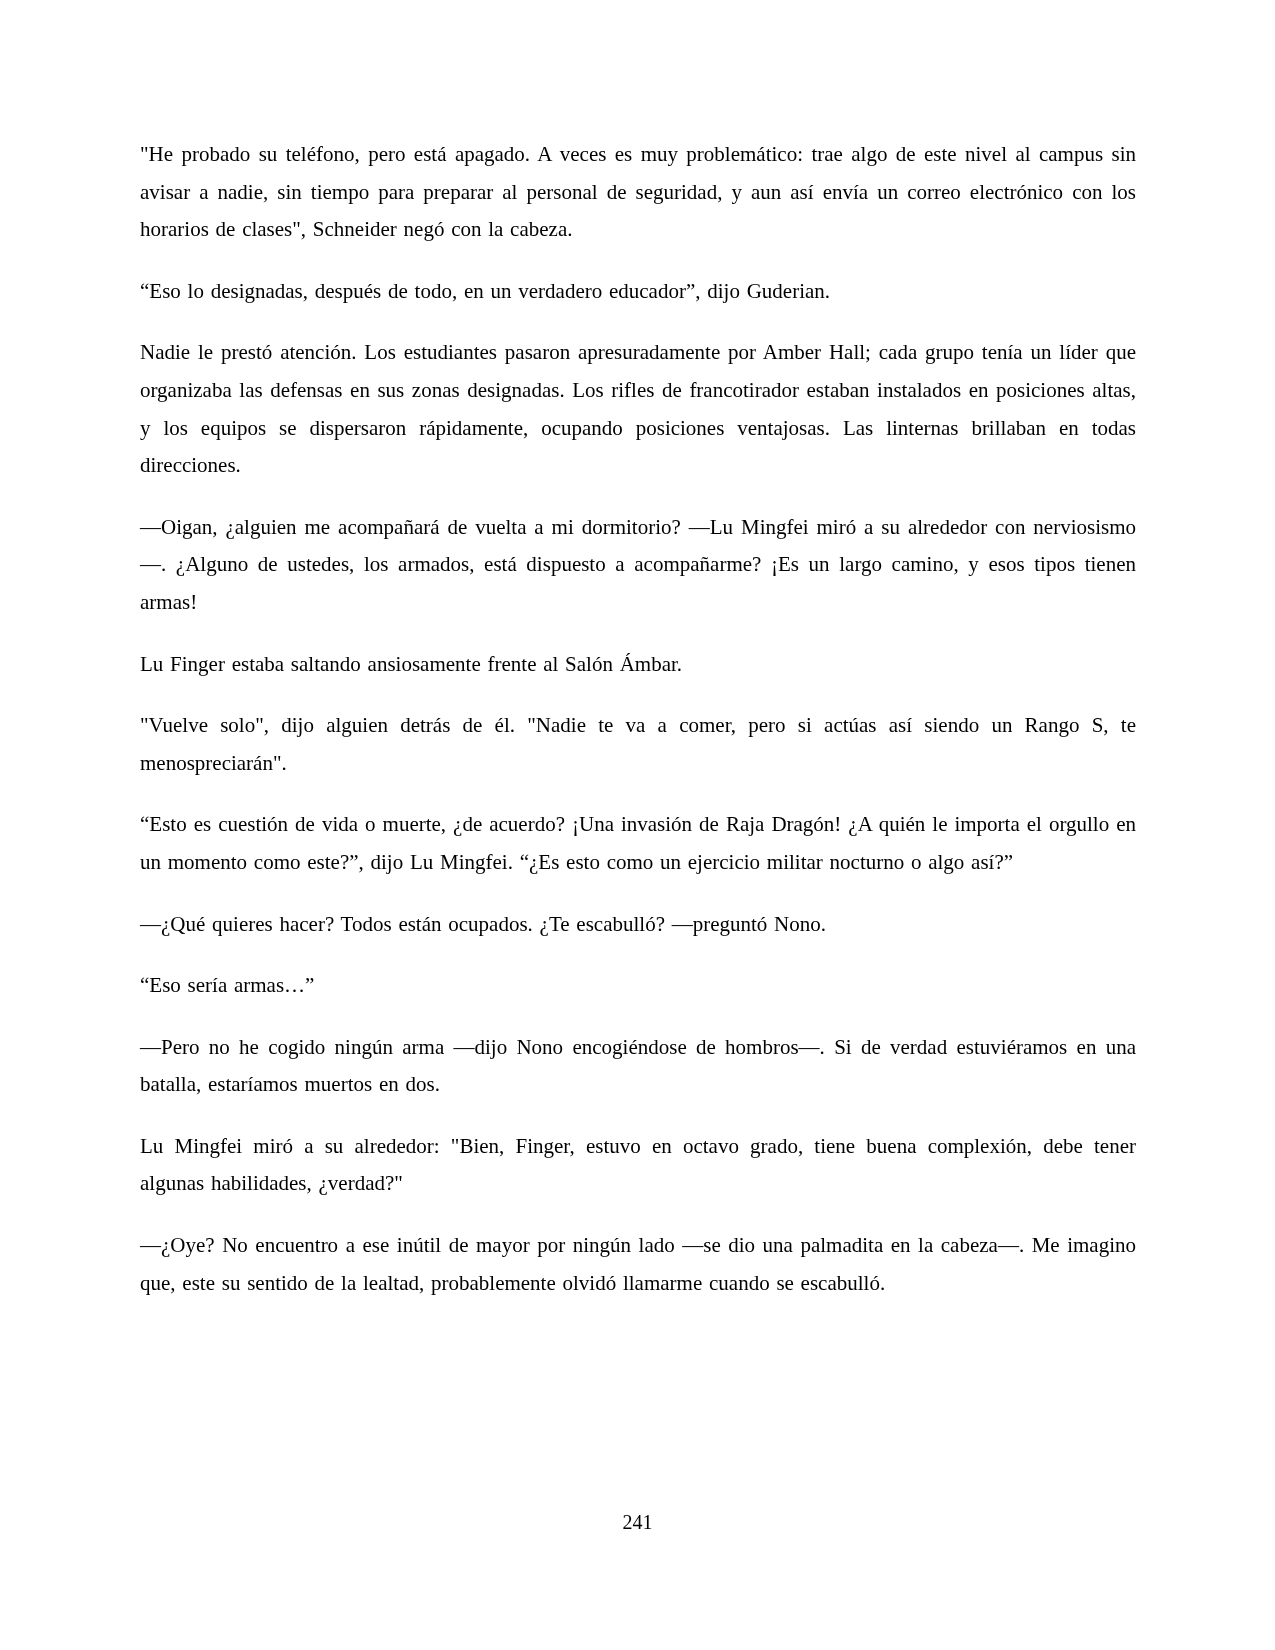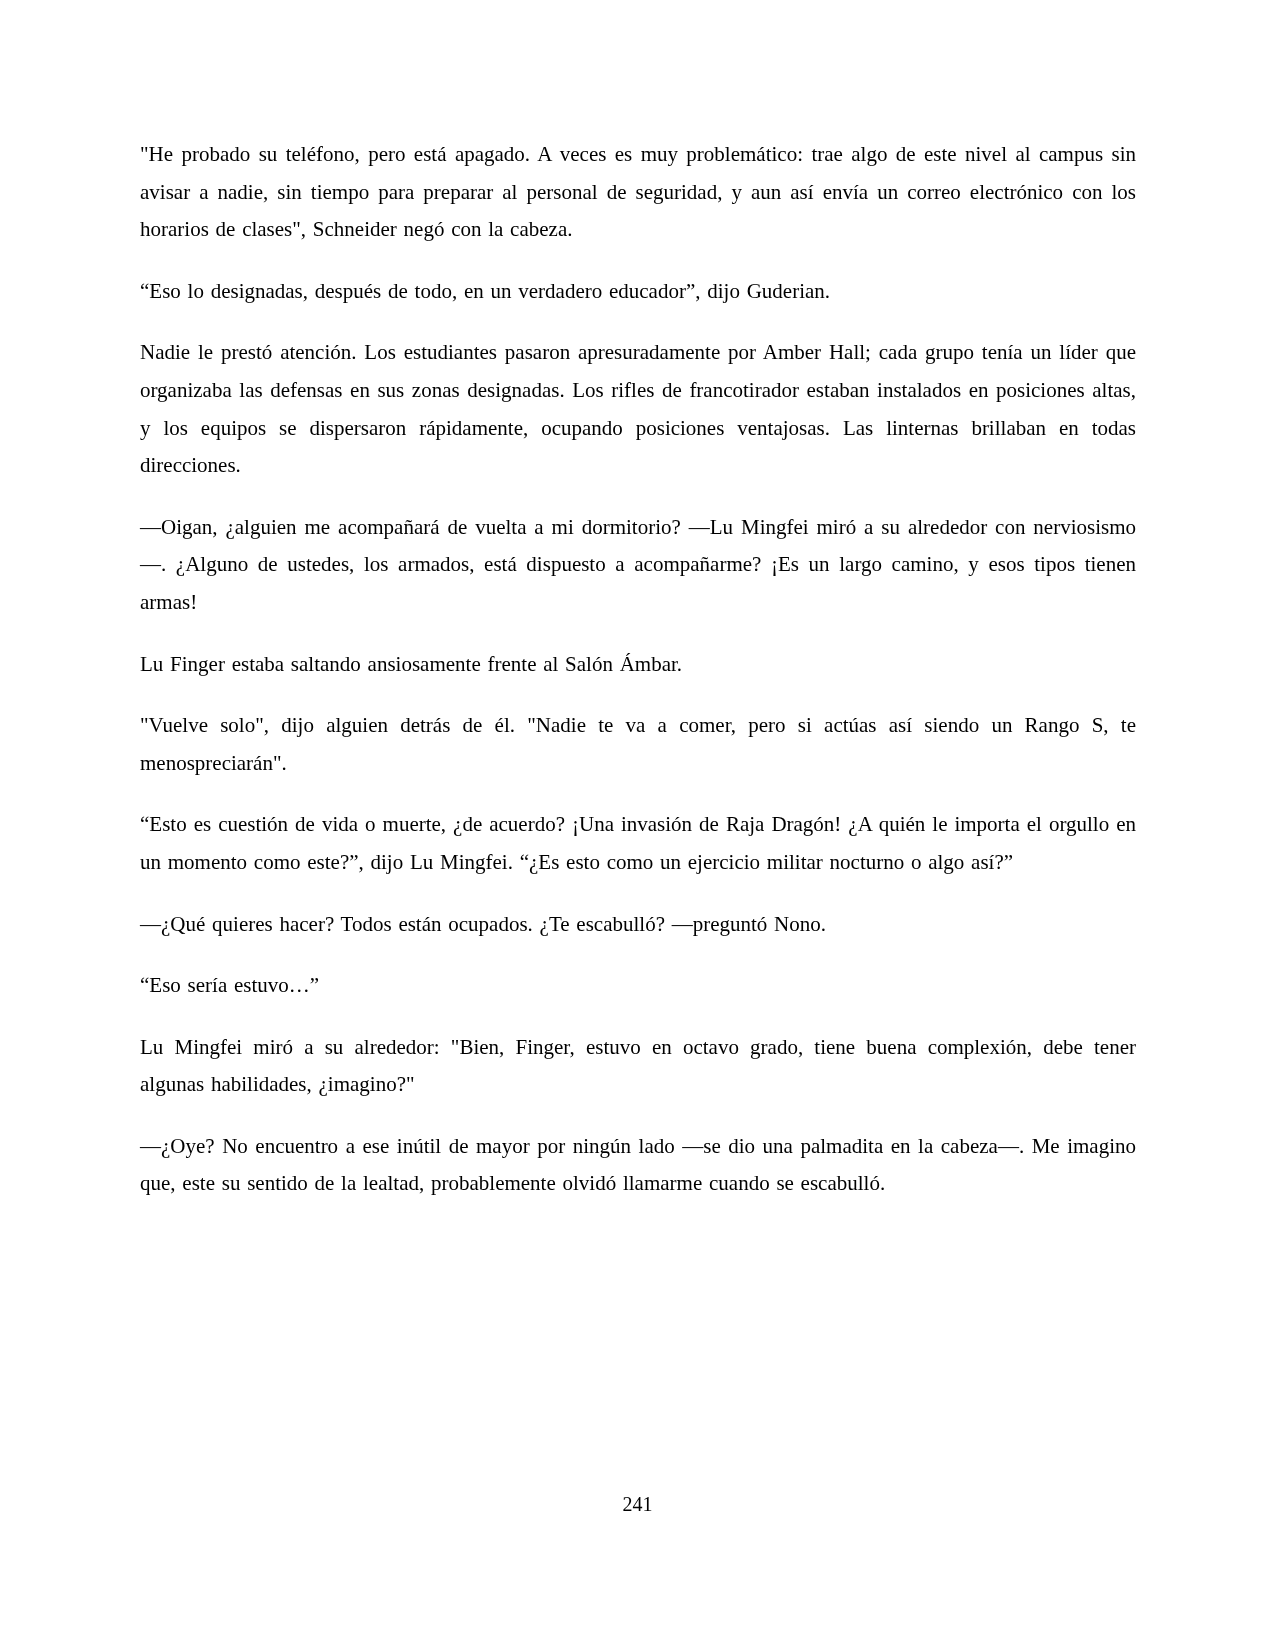--- a/index.html
+++ b/index.html
@@ -24,39 +24,40 @@
   }
   .para {
     font-size: 21px;
     line-height: 37.6px;
     text-align: justify;
     margin: 0 0 24px 0;
     word-spacing: 1.5px;
   }
   .page-number {
     position: absolute;
-    bottom: 134px;
+    bottom: 116px;
     left: 0;
     width: 100%;
     text-align: center;
     font-size: 20px;
     color: #000000;
   }
 </style>
 </head>
 <body>
 
 <div class="page">
   <div class="content">
     <p class="para">"He probado su teléfono, pero está apagado. A veces es muy problemático: trae algo de este nivel al campus sin avisar a nadie, sin tiempo para preparar al personal de seguridad, y aun así envía un correo electrónico con los horarios de clases", Schneider negó con la cabeza.</p>
     <p class="para">“Eso lo designadas, después de todo, en un verdadero educador”, dijo Guderian.</p>
     <p class="para">Nadie le prestó atención. Los estudiantes pasaron apresuradamente por Amber Hall; cada grupo tenía un líder que organizaba las defensas en sus zonas designadas. Los rifles de francotirador estaban instalados en posiciones altas, y los equipos se dispersaron rápidamente, ocupando posiciones ventajosas. Las linternas brillaban en todas direcciones.</p>
     <p class="para">—Oigan, ¿alguien me acompañará de vuelta a mi dormitorio? —Lu Mingfei miró a su alrededor con nerviosismo—. ¿Alguno de ustedes, los armados, está dispuesto a acompañarme? ¡Es un largo camino, y esos tipos tienen armas!</p>
     <p class="para">Lu Finger estaba saltando ansiosamente frente al Salón Ámbar.</p>
     <p class="para">"Vuelve solo", dijo alguien detrás de él. "Nadie te va a comer, pero si actúas así siendo un Rango S, te menospreciarán".</p>
     <p class="para">“Esto es cuestión de vida o muerte, ¿de acuerdo? ¡Una invasión de Raja Dragón! ¿A quién le importa el orgullo en un momento como este?”, dijo Lu Mingfei. “¿Es esto como un ejercicio militar nocturno o algo así?”</p>
     <p class="para">—¿Qué quieres hacer? Todos están ocupados. ¿Te escabulló? —preguntó Nono.</p>
-    <p class="para">“Eso sería estuvo…”</p>
-    <p class="para">Lu Mingfei miró a su alrededor: "Bien, Finger, estuvo en octavo grado, tiene buena complexión, debe tener algunas habilidades, ¿imagino?"</p>
+    <p class="para">“Eso sería armas…”</p>
+    <p class="para">—Pero no he cogido ningún arma —dijo Nono encogiéndose de hombros—. Si de verdad estuviéramos en una batalla, estaríamos muertos en dos.</p>
+    <p class="para">Lu Mingfei miró a su alrededor: "Bien, Finger, estuvo en octavo grado, tiene buena complexión, debe tener algunas habilidades, ¿verdad?"</p>
     <p class="para">—¿Oye? No encuentro a ese inútil de mayor por ningún lado —se dio una palmadita en la cabeza—. Me imagino que, este su sentido de la lealtad, probablemente olvidó llamarme cuando se escabulló.</p>
   </div>
   <div class="page-number">241</div>
 </div>
 
 </body></html>

